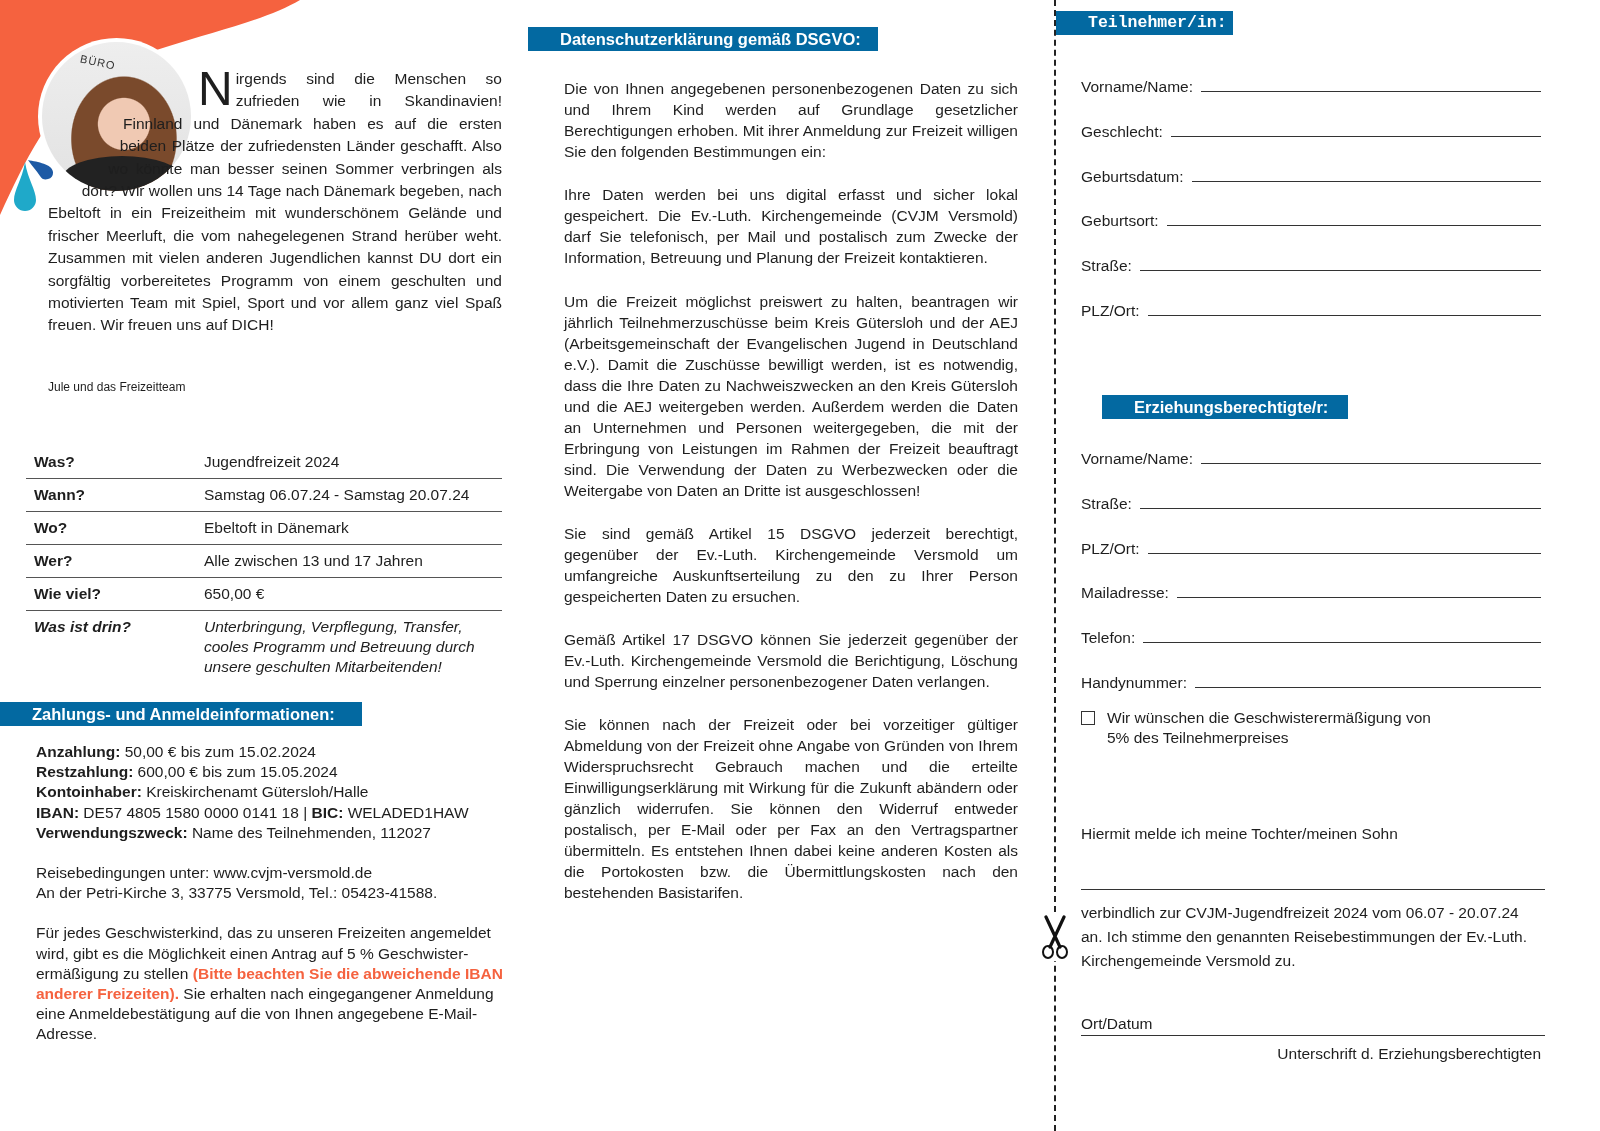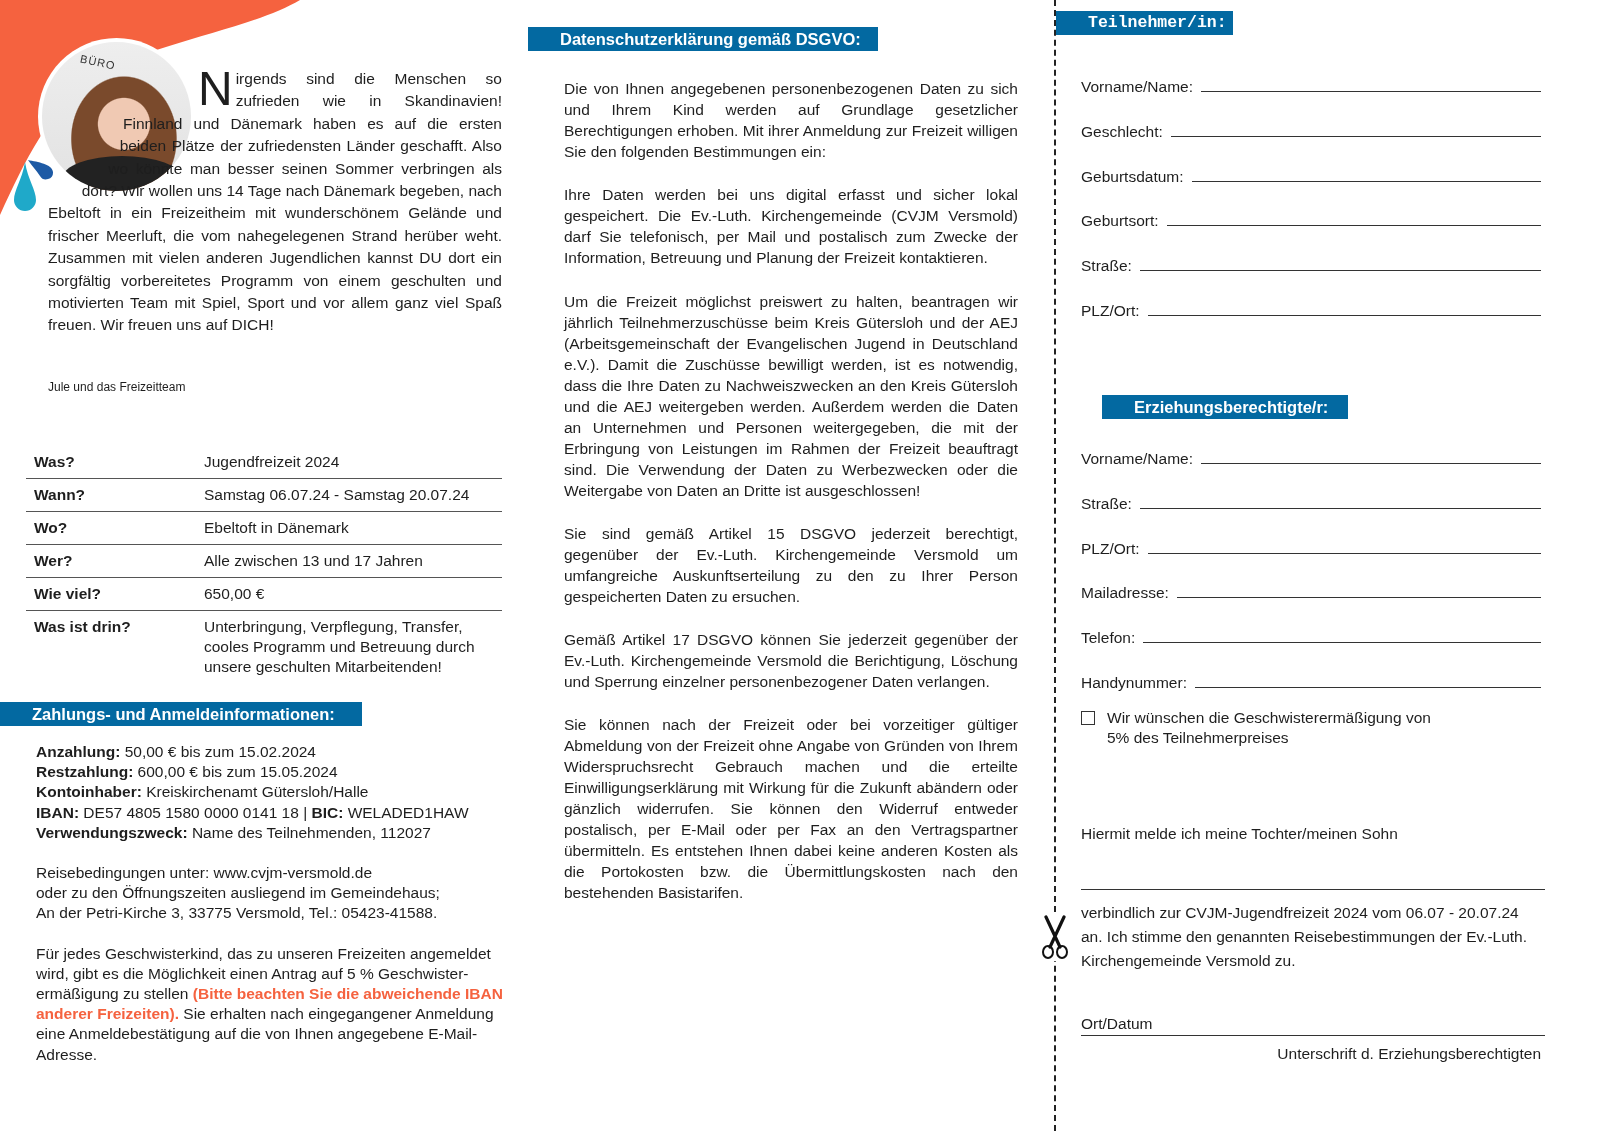--- a/index.html
+++ b/index.html
@@ -18,21 +18,21 @@
   .photo-body { position: absolute; left: 20px; bottom: -10px; width: 120px; height: 45px; border-radius: 50% 50% 0 0; background: #222; }
 
   .intro { position: absolute; left: 48px; top: 68px; width: 454px; font-size: 15.5px; line-height: 22.4px; text-align: justify; }
   .intro .dropcap { float: left; font-size: 48px; line-height: 38px; margin: 2px 3px 0 0; font-weight: 300; }
   .intro .shape-spacer { float: left; width: 150px; height: 150px; shape-outside: circle(50% at 0% 30%); }
   .signature { position: absolute; left: 48px; top: 380px; font-size: 12px; }
 
   .facts { position: absolute; left: 26px; top: 446px; width: 476px; border-collapse: collapse; font-size: 15.5px; }
   .facts td { padding: 6px 8px 6px 8px; vertical-align: top; line-height: 20px; }
   .facts tr { border-bottom: 1.5px solid #555; }
-  .facts tr:last-child { border-bottom: none; }
+  .facts tr:last-child { border-bottom: none; font-style: italic; }
   .facts td.k { font-weight: bold; width: 170px; }
 
   .section-bar { position: absolute; background: #0369a1; color: #fff; font-weight: bold; font-size: 16.5px; height: 24px; line-height: 24px; padding-left: 32px; }
 
   .payment { position: absolute; left: 36px; top: 742px; width: 480px; font-size: 15.5px; line-height: 20.2px; }
   .payment b { font-weight: bold; }
   .payment .gap { height: 20px; }
   .payment .accent { color: #f5623f; font-weight: bold; }
 
   .privacy { position: absolute; left: 564px; top: 78px; width: 454px; font-size: 15.5px; line-height: 21px; text-align: justify; }
@@ -112,21 +112,20 @@
 <div class="payment">
   <div id="payment-lines">
       <div><b>Anzahlung:</b><span> 50,00 € bis zum 15.02.2024</span></div>
       <div><b>Restzahlung:</b><span> 600,00 € bis zum 15.05.2024</span></div>
       <div><b>Kontoinhaber:</b><span> Kreiskirchenamt Gütersloh/Halle</span></div>
       <div><b>IBAN:</b><span> DE57 4805 1580 0000 0141 18 | </span><b>BIC:</b><span> WELADED1HAW</span></div>
       <div><b>Verwendungszweck:</b><span> Name des Teilnehmenden, 112027</span></div>
     </div>
   <div class="gap"></div>
   <div>Reisebedingungen unter: www.cvjm-versmold.de</div>
-  <div>oder zu den Öffnungszeiten ausliegend im Gemeindehaus;</div>
   <div>An der Petri-Kirche 3, 33775 Versmold, Tel.: 05423-41588.</div>
   <div class="gap"></div>
   <div style="width:470px;">
     <span>Für jedes Geschwisterkind, das zu unseren Freizeiten angemeldet wird, gibt es die Möglichkeit einen Antrag auf 5 % Geschwister-ermäßigung zu stellen </span><span class="accent">(Bitte beachten Sie die abweichende IBAN anderer Freizeiten).</span><span> Sie erhalten nach eingegangener Anmeldung eine Anmeldebestätigung auf die von Ihnen angegebene E-Mail-Adresse.</span>
   </div>
 </div>
 
 <div class="section-bar" style="left:528px;top:27px;width:350px;">Datenschutzerklärung gemäß DSGVO:</div>
 <div class="privacy" id="privacy-body">
     <p>Die von Ihnen angegebenen personenbezogenen Daten zu sich und Ihrem Kind werden auf Grundlage gesetzlicher Berechtigungen erhoben. Mit ihrer Anmeldung zur Freizeit willigen Sie den folgenden Bestimmungen ein:</p>

